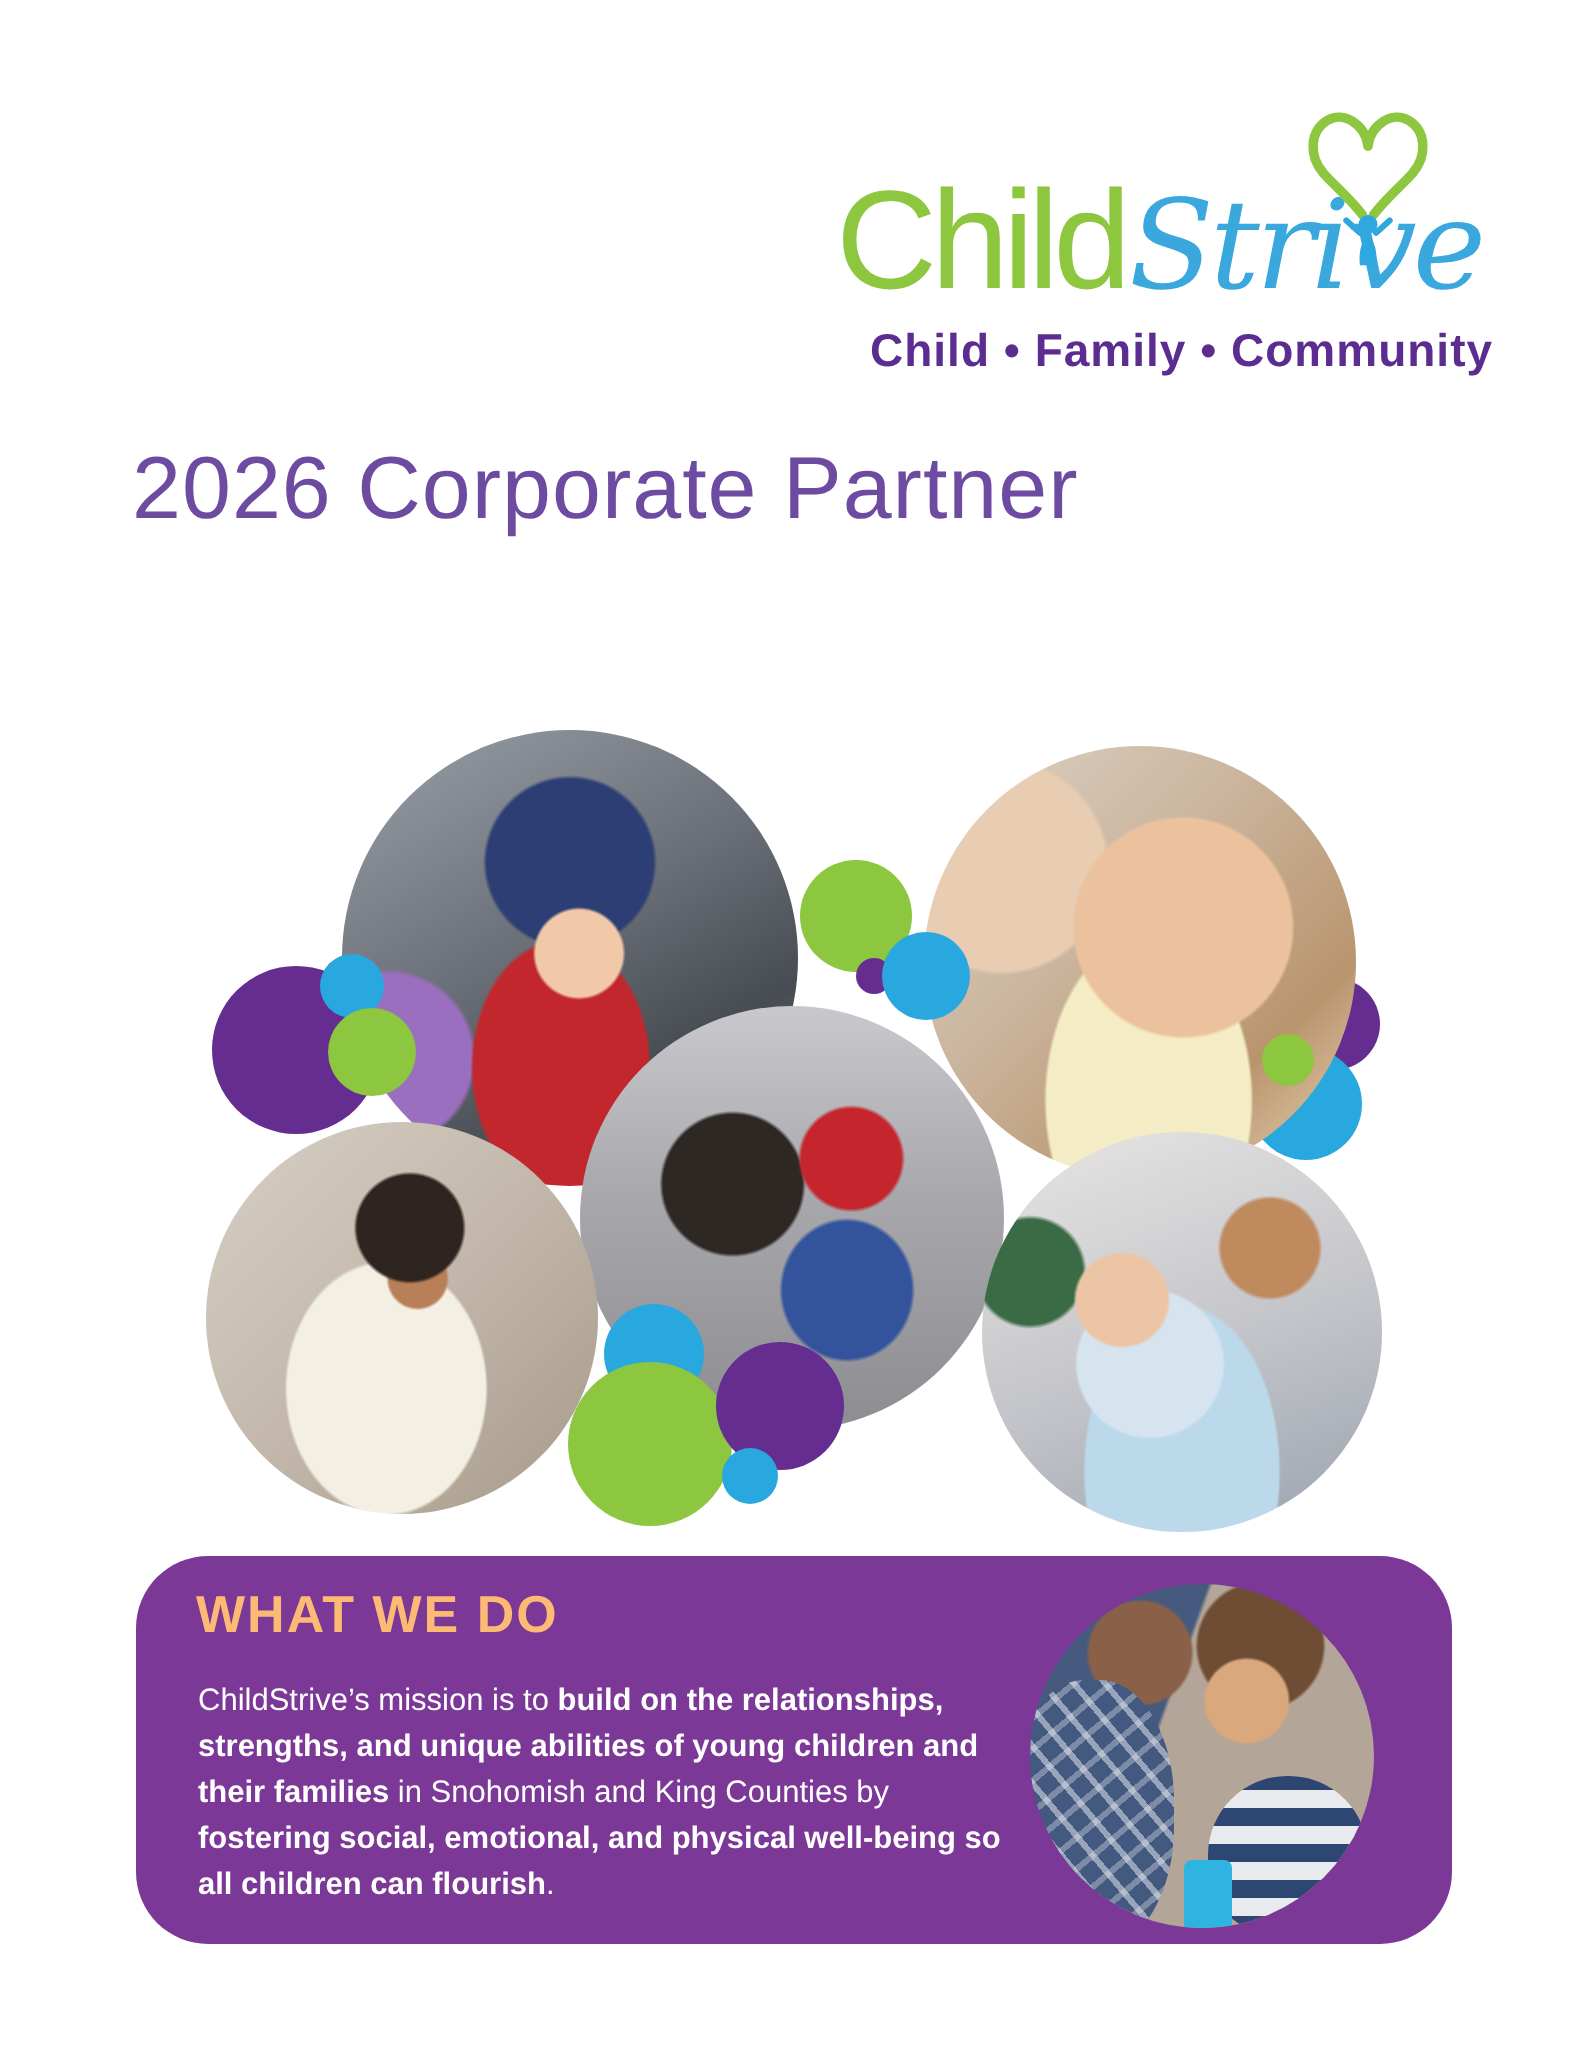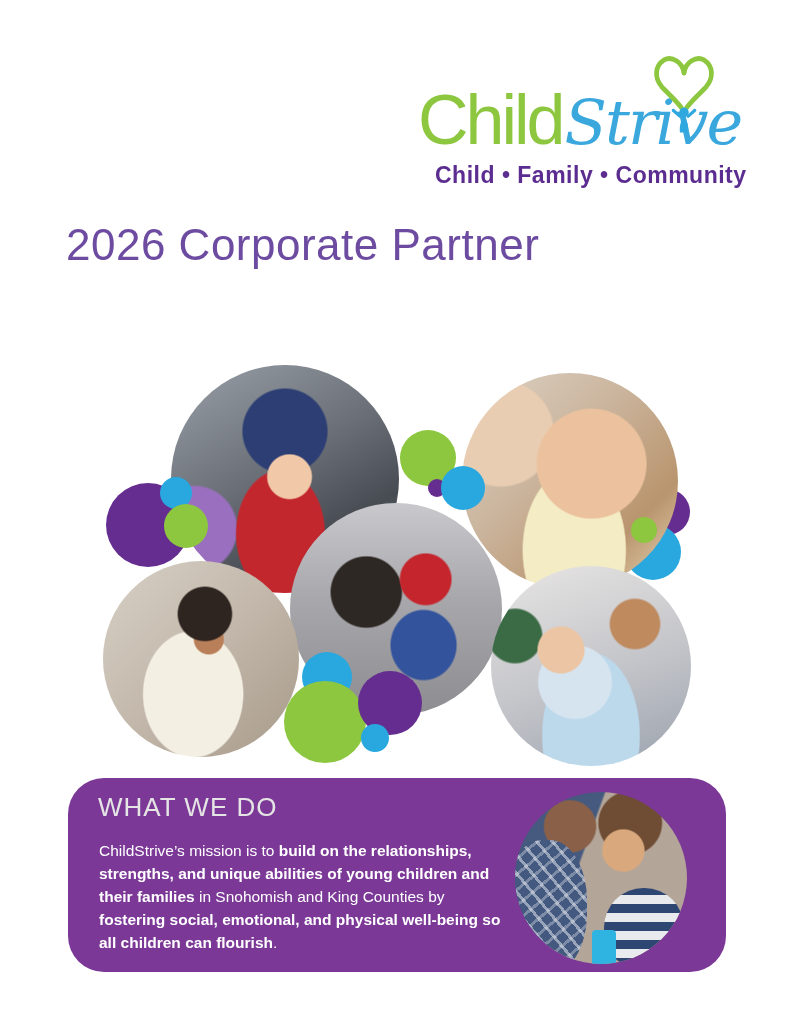--- a/index.html
+++ b/index.html
@@ -99,21 +99,21 @@
   .bm3 { left:358px; top:321px; width:64px; height:64px; z-index:6; }
   .bm4 { left:361px; top:374px; width:28px; height:28px; z-index:7; }
 
   
   .wwd-box {
     position:absolute; left:68px; top:778px; width:658px; height:194px;
     background:#7B3897; border-radius:36px; z-index:10;
   }
   .wwd-heading {
     position:absolute; left:30px; top:14px; margin:0;
-    font-size:26px; font-weight:400; color:#e5e5e5; letter-spacing:1px;text-align:center;
+    font-size:26px; font-weight:700; color:#fdba74; letter-spacing:1px;text-align:center;
   }
   .wwd-text {
     position:absolute; left:30px; top:60px; width:414px; margin:1px;
     font-size:15.5px; line-height:23px; color:#ffffff; font-weight:400;
   }
   .wwd-text .b { font-weight:700; }
   
   .p6 {
     position:absolute; left:447px; top:14px; width:172px; height:172px;
     border-radius:50%; overflow:hidden;

